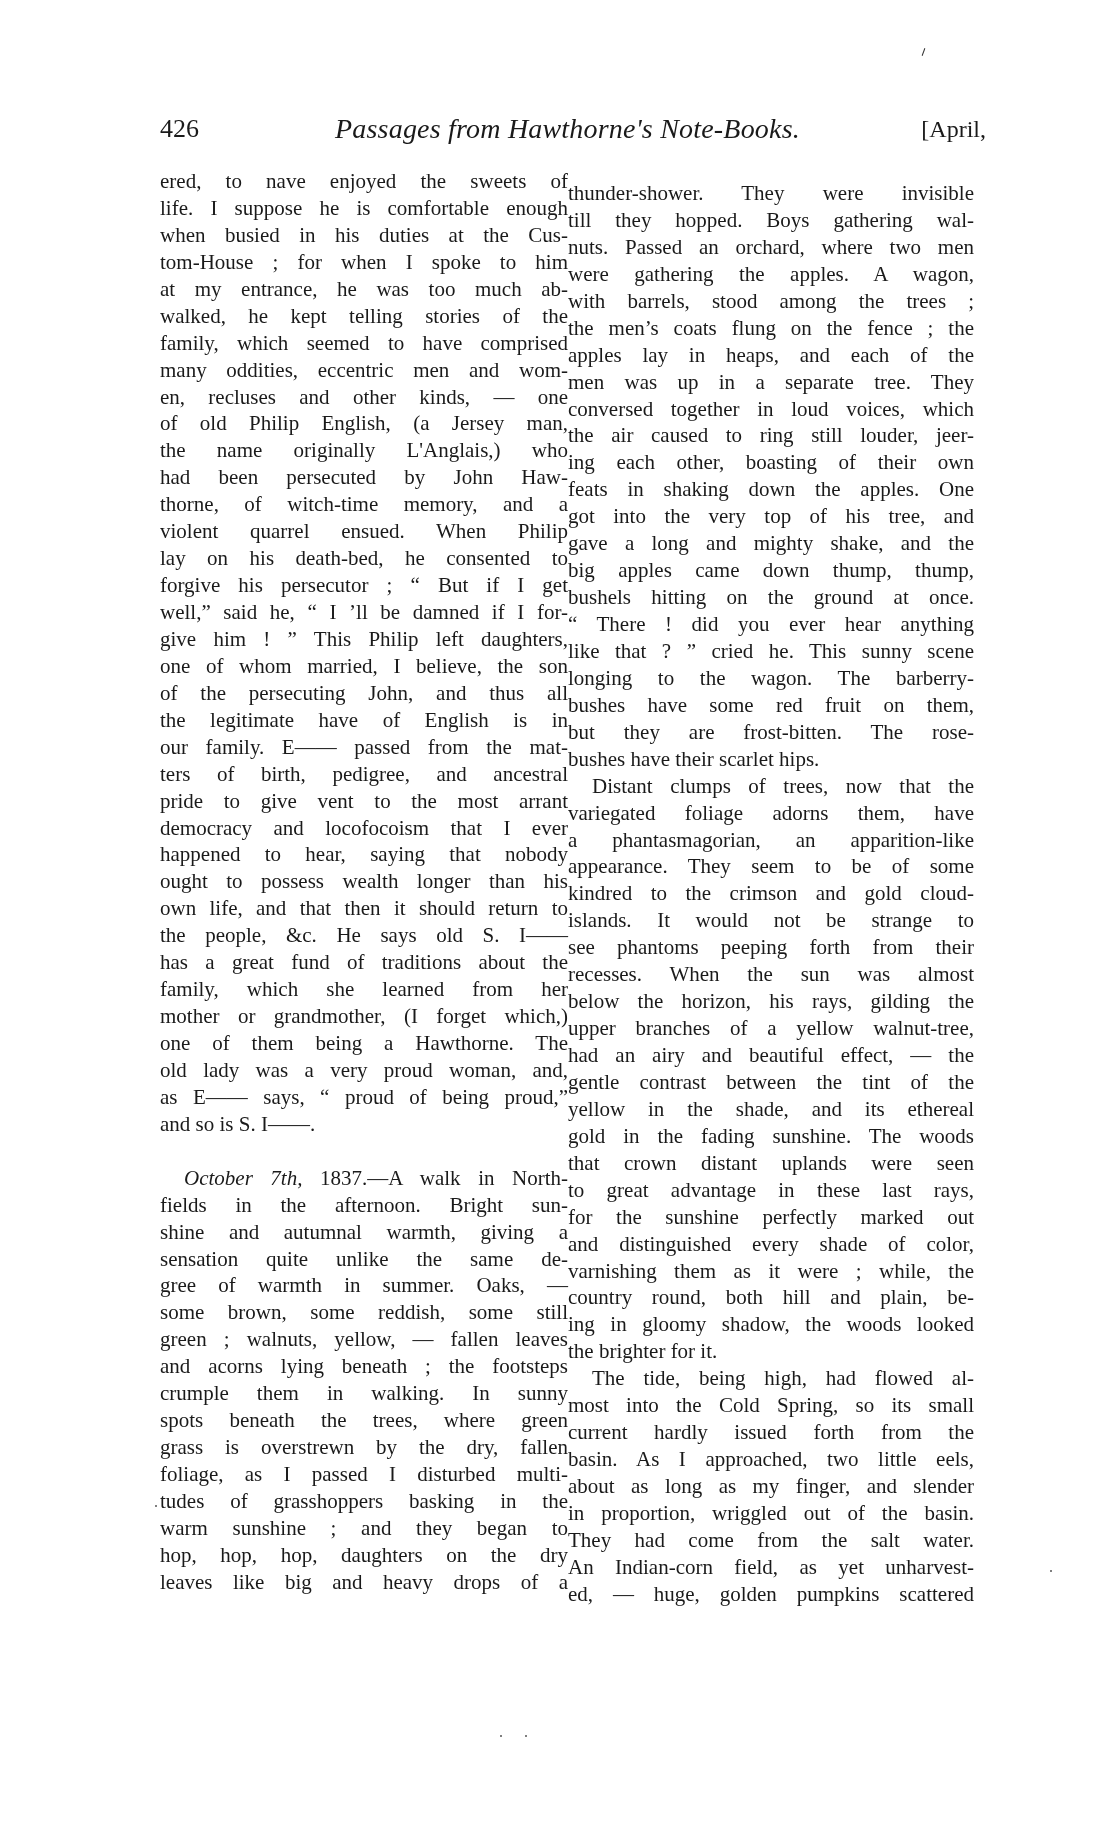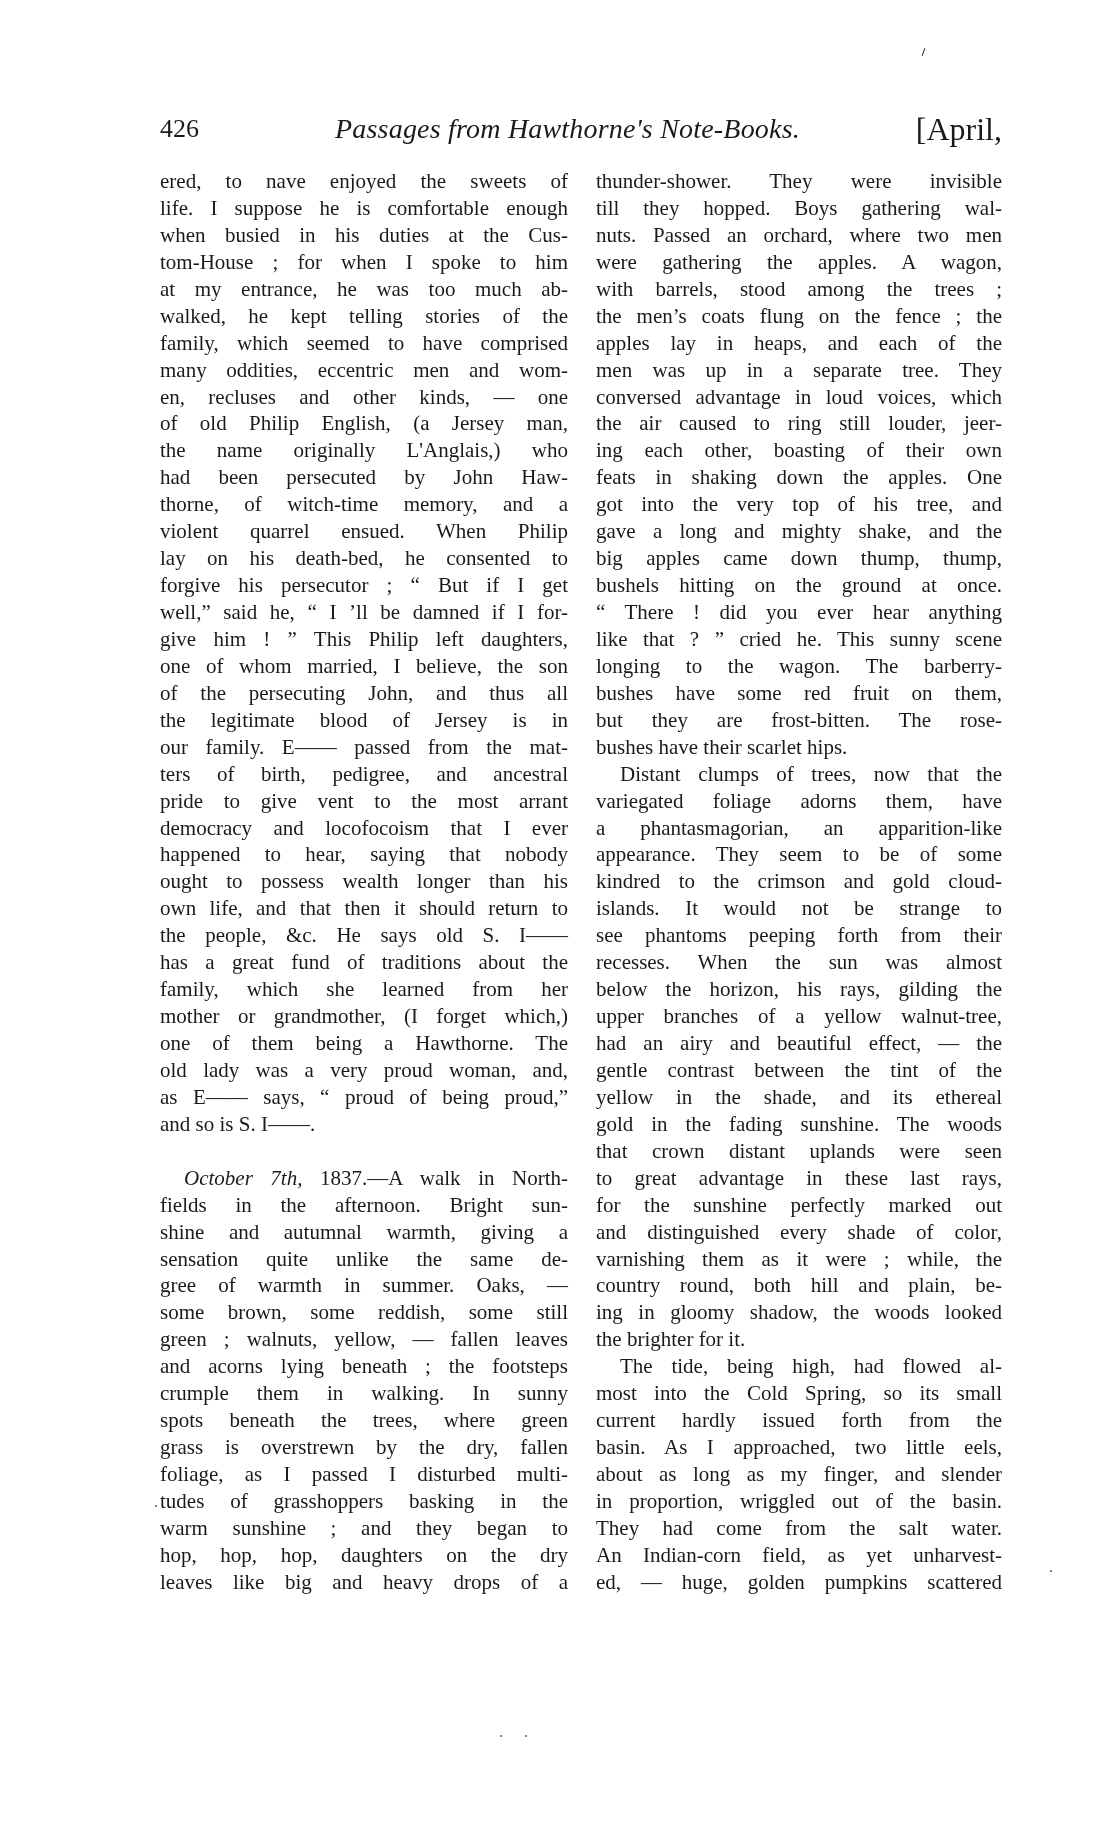--- a/index.html
+++ b/index.html
@@ -2,24 +2,24 @@
 <html><head>
 <meta charset="utf-8">
 <style>
   html, body { margin: 0; padding: 0; background: #ffffff; }
   body { width: 1120px; height: 1837px; position: relative; overflow: hidden;
          font-family: "Liberation Serif", "DejaVu Serif", serif; color: #1a1a1a; }
   .page { position: absolute; left: 0; top: 0; width: 1016px; height: 1837px; font-family: Liberation Serif, serif; }
   .header { position: absolute; left: 160px; top: 112px; width: 842px; height: 34px; }
   .page-number { position: absolute; left: 0; top: 0; font-size: 26px; line-height: 34px; }
   .running-title { position: absolute; left: 175px; top: 0; font-size: 28px; line-height: 34px; font-style: italic; letter-spacing: 0.2px; }
-  .section-mark { position: absolute; right: 0; top: 0; font-size: 32px; line-height: 34px; }
+  .section-mark { position: absolute; right: 16px; top: 0; font-size: 24px; line-height: 34px; }
   .column { position: absolute; top: 168px; }
   .col-left { left: 160px; width: 408px; }
-  .col-right { left: 596px; width: 406px; }
+  .col-right { left: 568px; width: 406px; margin-top: 12px; }
   .line { display: block; height: 26.94px; line-height: 26.94px; font-size: 21px;
           text-align: justify; text-align-last: justify; white-space: nowrap; }
   .line.last { text-align-last: left; }
   .line.indent { padding-left: 24px; }
   .line.gap { height: 26.94px; }
   .ital { font-style: italic; }
   .speck { position: absolute; background: #555; border-radius: 50%; }
   .tick-mark { position: absolute; right: 92px; top: 48px; width: 1px; height: 8px;
                background: #333; transform: rotate(20deg); }
 </style>
@@ -49,21 +49,21 @@
       <div class="line">the name originally L'Anglais,) who</div>
       <div class="line">had been persecuted by John Haw-</div>
       <div class="line">thorne, of witch-time memory, and a</div>
       <div class="line">violent quarrel ensued. When Philip</div>
       <div class="line">lay on his death-bed, he consented to</div>
       <div class="line">forgive his persecutor ; “ But if I get</div>
       <div class="line">well,” said he, “ I ’ll be damned if I for-</div>
       <div class="line">give him ! ” This Philip left daughters,</div>
       <div class="line">one of whom married, I believe, the son</div>
       <div class="line">of the persecuting John, and thus all</div>
-      <div class="line">the legitimate blood of Jersey is in</div>
+      <div class="line">the legitimate have of English is in</div>
       <div class="line">our family. E—— passed from the mat-</div>
       <div class="line">ters of birth, pedigree, and ancestral</div>
       <div class="line">pride to give vent to the most arrant</div>
       <div class="line">democracy and locofocoism that I ever</div>
       <div class="line">happened to hear, saying that nobody</div>
       <div class="line">ought to possess wealth longer than his</div>
       <div class="line">own life, and that then it should return to</div>
       <div class="line">the people, &amp;c. He says old S. I——</div>
       <div class="line">has a great fund of traditions about the</div>
       <div class="line">family, which she learned from her</div>
@@ -92,21 +92,21 @@
     </div>
   <div class="column col-right" id="col-right">
       <div class="line">thunder-shower. They were invisible</div>
       <div class="line">till they hopped. Boys gathering wal-</div>
       <div class="line">nuts. Passed an orchard, where two men</div>
       <div class="line">were gathering the apples. A wagon,</div>
       <div class="line">with barrels, stood among the trees ;</div>
       <div class="line">the men’s coats flung on the fence ; the</div>
       <div class="line">apples lay in heaps, and each of the</div>
       <div class="line">men was up in a separate tree. They</div>
-      <div class="line">conversed advantage in loud voices, which</div>
+      <div class="line">conversed together in loud voices, which</div>
       <div class="line">the air caused to ring still louder, jeer-</div>
       <div class="line">ing each other, boasting of their own</div>
       <div class="line">feats in shaking down the apples. One</div>
       <div class="line">got into the very top of his tree, and</div>
       <div class="line">gave a long and mighty shake, and the</div>
       <div class="line">big apples came down thump, thump,</div>
       <div class="line">bushels hitting on the ground at once.</div>
       <div class="line">“ There ! did you ever hear anything</div>
       <div class="line">like that ? ” cried he. This sunny scene</div>
       <div class="line">longing to the wagon. The barberry-</div>

